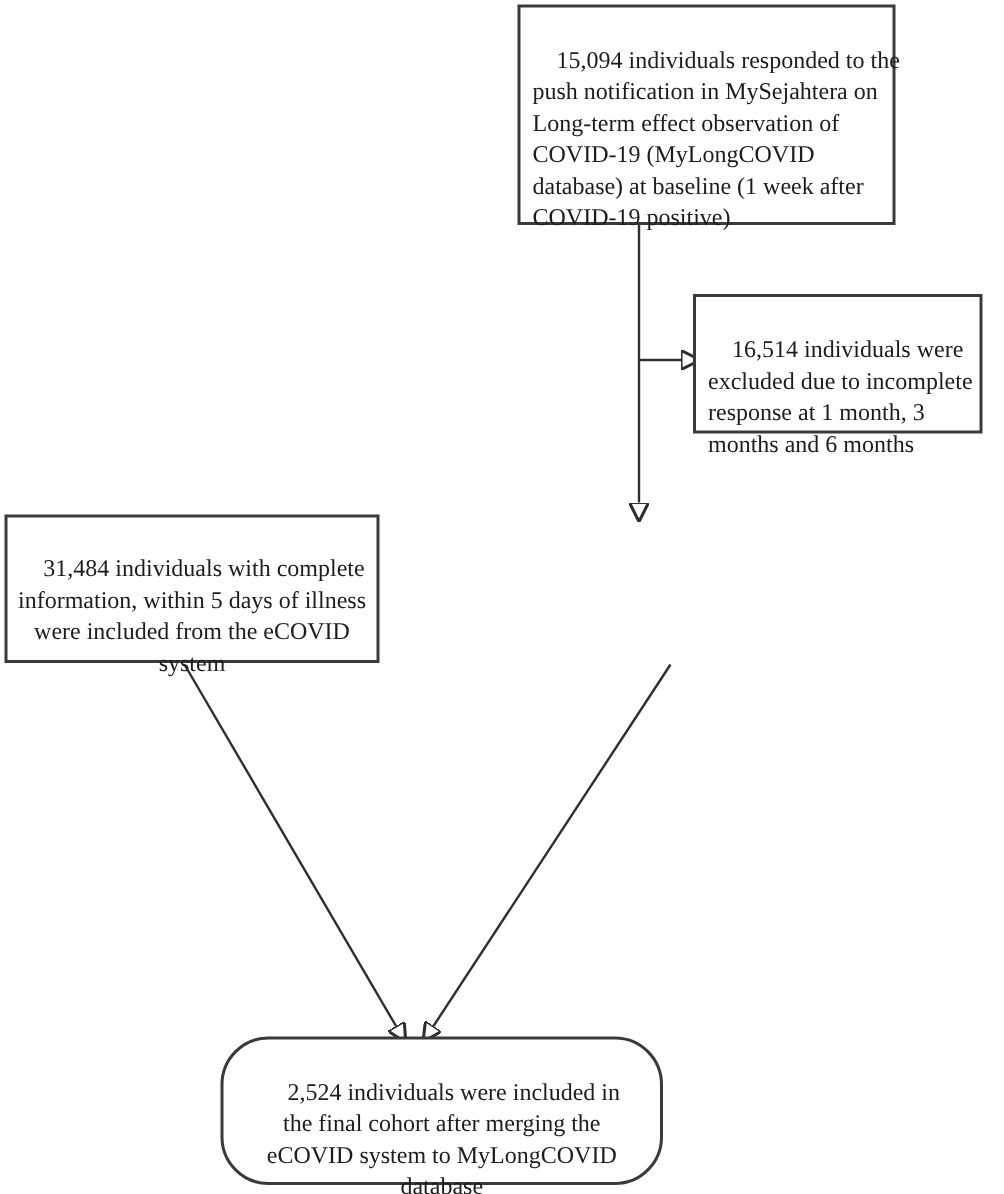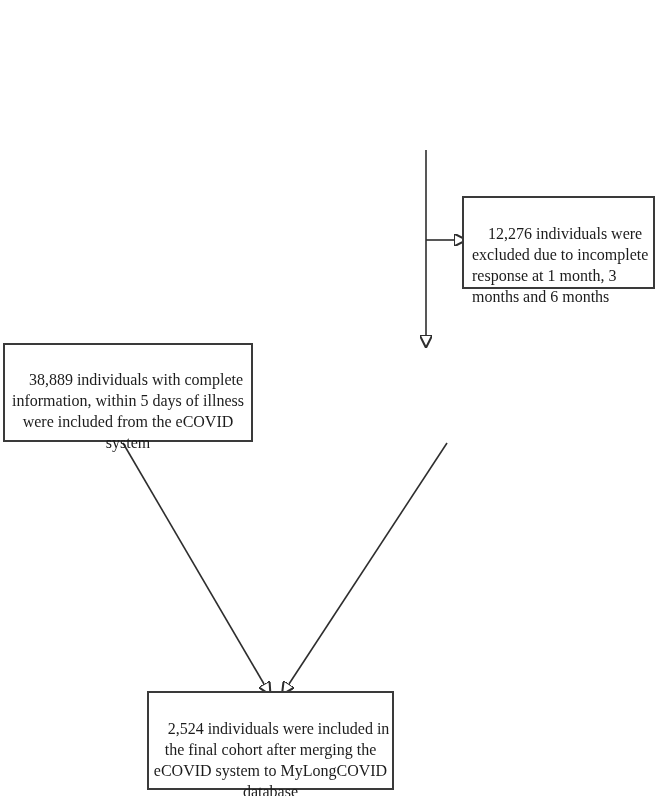--- a/index.html
+++ b/index.html
@@ -58,52 +58,61 @@
   }
   .box-complete {
     left: 336px; top: 343px;
     width: 252px; height: 99px;
     padding: 3px 2px;
     text-align: center;
     line-height: 19px;
   }
   .box-final {
     left: 147px; top: 691px;
-    width: 247px; height: 99px;
+    width: 295px; height: 99px;
     padding: 4px 2px;
     text-align: center;
+    border-radius: 32px;
   }
 </style>
 </head>
 <body>
 
 <div class="canvas">
 
   <svg class="connectors" viewBox="0 0 669 796" xmlns="http://www.w3.org/2000/svg">
     <defs>
       <marker id="arrowhead" viewBox="0 0 10 10" refX="0" refY="5" markerWidth="8" markerHeight="8" orient="auto-start-reverse">
         <path d="M0,0 L10,5 L0,10 z" fill="#2e2e2e" stroke="none"></path>
       </marker>
     </defs>
     <path d="M426,150 L426,335" marker-end="url(#arrowhead)"></path>
     <path d="M426,240 L454,240" marker-end="url(#arrowhead)"></path>
     <path d="M123,443 L264,684" marker-end="url(#arrowhead)"></path>
     <path d="M447,443 L289,684" marker-end="url(#arrowhead)"></path>
   </svg>
 
+  <div class="box box-baseline">
+    <span>15,094 individuals responded to the
+push notification in MySejahtera on
+Long-term effect observation of
+COVID-19 (MyLongCOVID
+database) at baseline (1 week after
+COVID-19 positive)</span>
+  </div>
 
   <div class="box box-excluded">
-    <span>12,276 individuals were
+    <span>16,514 individuals were
 excluded due to incomplete
 response at 1 month, 3
 months and 6 months</span>
   </div>
 
   <div class="box box-ecovid">
-    <span>38,889 individuals with complete
+    <span>31,484 individuals with complete
 information, within 5 days of illness
 were included from the eCOVID
 system</span>
   </div>
 
 
   <div class="box box-final">
     <span>2,524 individuals were included in
 the final cohort after merging the
 eCOVID system to MyLongCOVID

